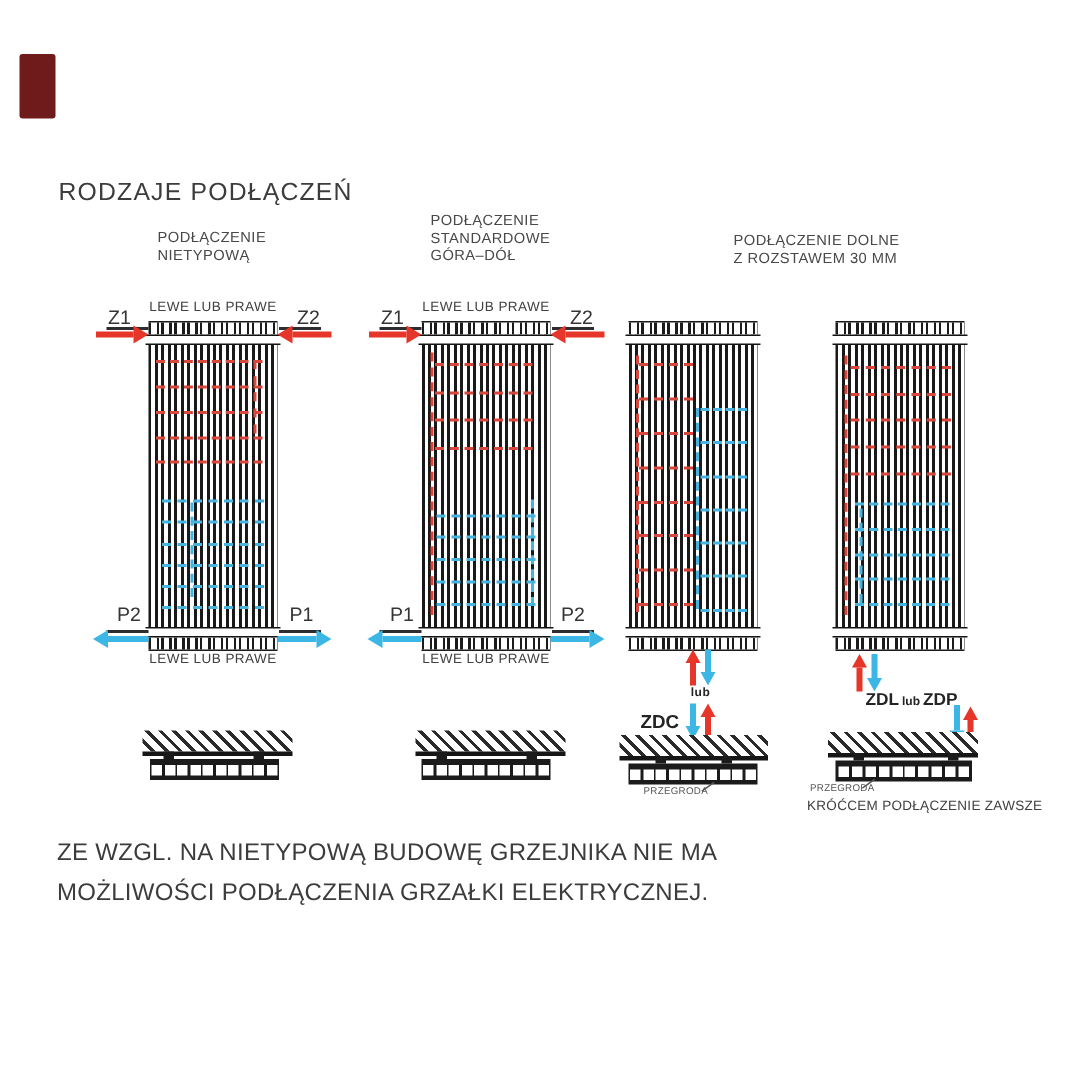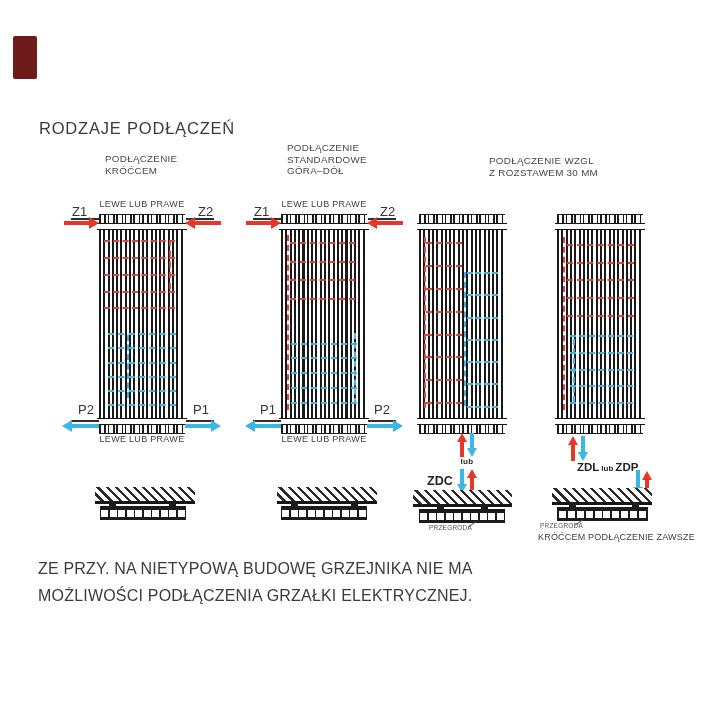--- a/index.html
+++ b/index.html
@@ -55,29 +55,29 @@
 
 <div class="canvas">
 
   <div class="logo"></div>
 
   <div class="abs ttl" style="left:39px;top:119px;">RODZAJE PODŁĄCZEŃ</div>
 
   <div class="grp">
     <div class="abs hdr" style="left:105px;top:153px;">
       <div>PODŁĄCZENIE</div>
-      <div>KRÓĆCEM</div>
+      <div>NIETYPOWĄ</div>
     </div>
     <div class="abs hdr" style="left:287px;top:142px;">
       <div>PODŁĄCZENIE</div>
       <div>STANDARDOWE</div>
       <div>GÓRA–DÓŁ</div>
     </div>
     <div class="abs hdr" style="left:489px;top:155px;">
-      <div>PODŁĄCZENIE WZGL</div>
+      <div>PODŁĄCZENIE DOLNE</div>
       <div>Z ROZSTAWEM 30 MM</div>
     </div>
   </div>
 
   <div class="grp">
     <div class="abs lbl-sm" style="left:99px;width:86px;top:199px;">LEWE LUB PRAWE</div>
     <div class="radiator" style="left:99px;top:214px;">
       <div class="caps top"></div>
       <div class="tubes">
         <div class="coll t"></div>
@@ -302,17 +302,17 @@
         <span class="sq"></span>
       </div>
     <div class="abs tiny" style="left:540px;top:522px;">PRZEGRODA</div>
     <div class="tick abs" style="left:574px;top:522px;"></div>
     <div class="abs note" style="left:538px;top:531px;">
       <div>KRÓĆCEM PODŁĄCZENIE ZAWSZE</div>
     </div>
   </div>
 
   <div class="abs foot" style="left:38px;top:555px;">
-    <div>ZE PRZY. NA NIETYPOWĄ BUDOWĘ GRZEJNIKA NIE MA</div>
+    <div>ZE WZGL. NA NIETYPOWĄ BUDOWĘ GRZEJNIKA NIE MA</div>
     <div>MOŻLIWOŚCI PODŁĄCZENIA GRZAŁKI ELEKTRYCZNEJ.</div>
   </div>
 
 </div>
 
 </body></html>

